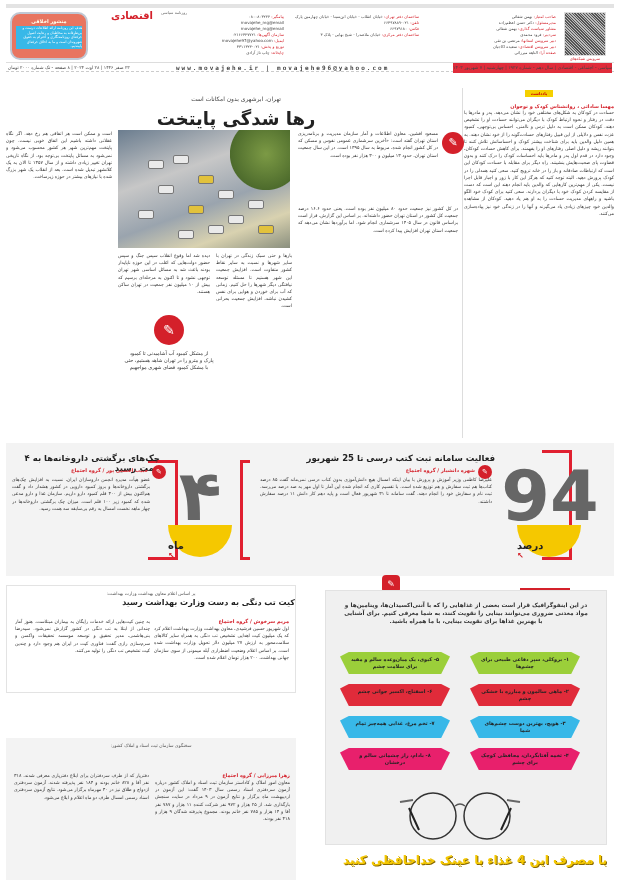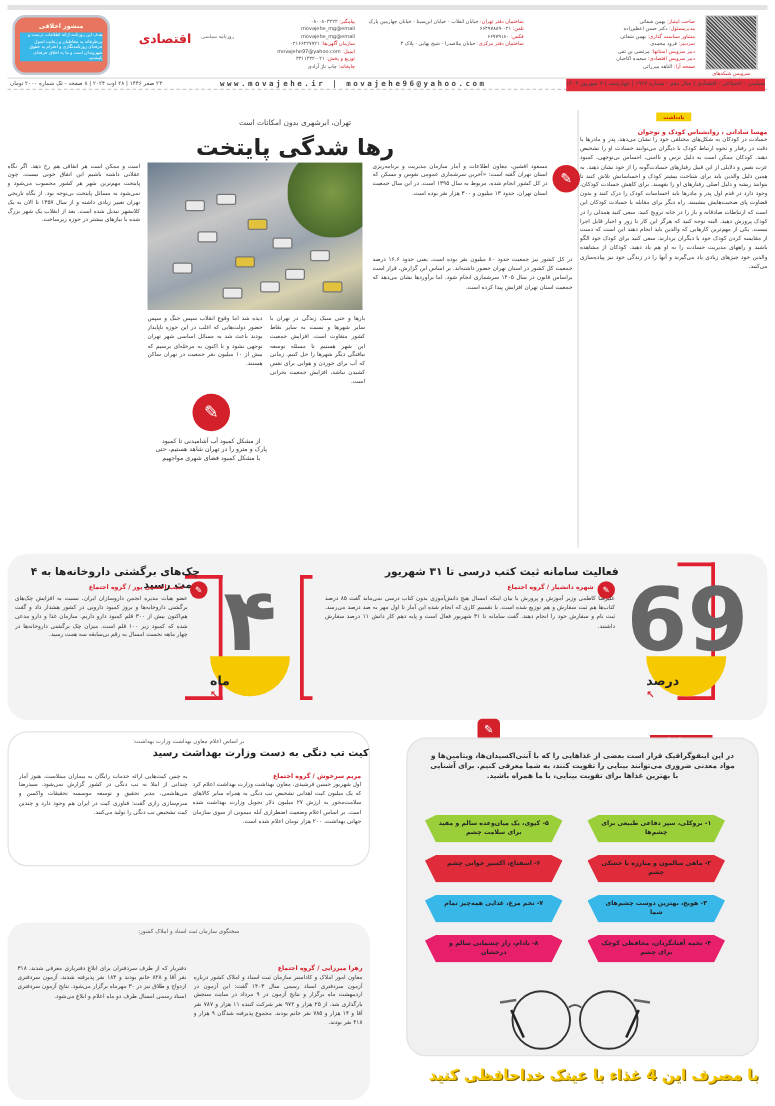--- a/index.html
+++ b/index.html
@@ -6,21 +6,21 @@
 body{width:620px;height:885px;background:#fff;font-family:"DejaVu Sans",sans-serif;direction:rtl;overflow:hidden;position:relative;color:#222}
 .topbar{position:absolute;top:4px;left:6px;width:608px;height:4px;background:#e3e3e3}
 .masthead{position:absolute;top:10px;left:6px;width:608px;height:52px}
 .qr{position:absolute;right:8px;top:2px;width:42px;height:44px;border:1px solid #ddd;background:repeating-linear-gradient(45deg,#555 0 1px,#bbb 1px 2px),#888}
 .qr-label{position:absolute;right:8px;top:46px;width:42px;font-size:4px;color:#d4202a;text-align:center}
 .staff{position:absolute;right:58px;top:4px;width:130px;font-size:4px;line-height:6px;color:#444}
 .staff .k{color:#d4202a}
 .offices{position:absolute;right:195px;top:4px;width:130px;font-size:4px;line-height:6px;color:#444}
 .contact{position:absolute;right:330px;top:4px;width:110px;font-size:4px;line-height:6px;color:#444}
 .k{color:#d4202a}
-.logo{position:absolute;left:95px;top:16px;width:110px;height:52px}
+.logo{position:absolute;left:95px;top:0;width:110px;height:52px}
 .logo .main{position:absolute;left:0;top:4px;font-size:38px;font-weight:bold;color:#d4202a;font-family:"DejaVu Serif",serif;letter-spacing:-2px}
 .logo .sub{position:absolute;left:10px;top:0;font-size:10px;color:#d4202a;font-weight:bold}
 .logo .small{position:absolute;left:60px;top:0;font-size:4px;color:#666}
 .quote{position:absolute;left:4px;top:2px;width:78px;height:48px;border-radius:10px;background:#e87560;border:2px solid #c0c8d4;padding:4px;color:#fff}
 .quote .t{font-size:5px;font-weight:bold;text-align:center;color:#ffe}
 .quote .b{font-size:3.5px;line-height:4.5px;margin-top:2px}
 .infobar{position:absolute;top:62px;left:6px;width:608px;height:10px;border-top:1px solid #ddd;border-bottom:1px dashed #ccc;font-size:4.5px;line-height:10px;color:#444}
 .infobar .r{position:absolute;right:2px}
 .infobar .m{position:absolute;left:170px;font-family:"DejaVu Sans Mono",monospace;font-size:6px;font-weight:bold;letter-spacing:2px;direction:ltr}
 .infobar .l{position:absolute;left:2px}
@@ -31,21 +31,21 @@
 .col-right .by{font-size:5px;color:#d4202a;margin-top:4px;font-weight:bold}
 .txt{font-size:4.6px;line-height:7.2px;color:#333;text-align:justify}
 .lead{position:absolute;top:80px;left:6px;width:456px;height:360px}
 .lead .kicker{position:absolute;top:15px;left:120px;width:220px;text-align:center;font-size:6px;color:#444}
 .lead .headline{position:absolute;top:28px;left:100px;width:260px;text-align:center;font-size:18px;font-weight:bold;color:#222}
 .photo{position:absolute;top:50px;left:112px;width:172px;height:118px;background:linear-gradient(160deg,#6b7d8f 0%,#c7c7c7 35%,#9aa4ae 60%,#d9d2b0 80%,#8a8f7e 100%);overflow:hidden}
 .photo .car{position:absolute;width:16px;height:9px;border-radius:2px;background:#eaeaea;border:1px solid #777}
 .photo .taxi{background:#e2c23c}
 .photo .trees{position:absolute;right:0;top:0;width:60px;height:60px;background:radial-gradient(circle at 60% 40%,#7c9a45,#4d6b2c 70%,transparent 72%)}
 .logo-badge{position:absolute;width:22px;height:22px;border-radius:50%;background:#d4202a;color:#fff;font-size:11px;text-align:center;line-height:22px}
-.box{position:absolute;border-radius:16px;background:#f3f3f3}
+.box{position:absolute;border-radius:0;background:#f3f3f3}
 .bignum{position:absolute;font-size:70px;font-weight:bold;color:#666;font-family:"DejaVu Sans",sans-serif;text-align:center}
 .semi{position:absolute;width:64px;height:32px;background:#f5c800;border-radius:0 0 32px 32px;text-align:left;font-size:10px;font-weight:bold;color:#222;padding-top:15px}
 .redbracket{position:absolute;border:3px solid #e02030}
 .info-title{font-size:8.5px;font-weight:bold;text-align:right}
 .ribbon{position:absolute;width:110px;height:22px;font-size:5px;line-height:7px;text-align:center;padding:4px 10px;font-weight:bold;color:#222;clip-path:polygon(0 20%,8% 0,92% 0,100% 20%,92% 100%,8% 100%)}
 .g{background:#9bcf3a}.r{background:#e02b3a}.b{background:#38b8e8}.p{background:#e8206c}
 .glasses{position:absolute;left:395px;top:790px;width:130px;height:50px}
 .slogan{position:absolute;left:340px;top:853px;width:270px;text-align:center;font-size:12px;font-weight:bold;color:#f5c800;text-shadow:1px 1px 0 #8a6a00}
 </style>
 </head>
@@ -128,23 +128,23 @@
   <div class="txt" style="position:absolute;left:112px;top:172px;width:92px;height:95px;overflow:hidden">دیده شد اما وقوع انقلاب سپس جنگ و سپس حضور دولت‌هایی که اغلب در این حوزه ناپایدار بودند باعث شد به مسائل اساسی شهر تهران توجهی نشود و تا اکنون به مرحله‌ای برسیم که بیش از ۱۰ میلیون نفر جمعیت در تهران ساکن هستند.</div>
   <div class="logo-badge" style="left:148px;top:235px;width:30px;height:30px;line-height:30px;font-size:14px">✎</div>
   <div class="txt" style="position:absolute;left:118px;top:270px;width:90px;text-align:center;font-size:5px">از مشکل کمبود آب آشامیدنی تا کمبود پارک و مترو را در تهران شاهد هستیم، حتی با مشکل کمبود فضای شهری مواجهیم</div>
   <div class="txt" style="position:absolute;left:0;top:50px;width:106px;height:305px;overflow:hidden">است و ممکن است هر اتفاقی هم رخ دهد. اگر نگاه عقلانی داشته باشیم این اتفاق خوبی نیست. چون پایتخت مهم‌ترین شهر هر کشور محسوب می‌شود و نمی‌شود به مسائل پایتخت بی‌توجه بود. از نگاه تاریخی تهران تغییر زیادی داشته و از سال ۱۳۵۷ تا الان به یک کلانشهر تبدیل شده است. بعد از انقلاب یک شهر بزرگ شده با نیازهای بیشتر در حوزه زیرساخت.</div>
 </div>
 
 <div class="box" style="left:6px;top:443px;width:608px;height:133px"></div>
 
 <div>
   <div class="redbracket" style="left:542px;top:450px;width:30px;height:110px;border-left:none"></div>
-  <div class="bignum" style="left:500px;top:455px;width:100px">69</div>
+  <div class="bignum" style="left:500px;top:455px;width:100px">94</div>
   <div class="semi" style="left:517px;top:525px"><span>درصد</span><div style="color:#d4202a;font-size:8px">↖</div></div>
-  <div class="info-title" style="position:absolute;left:275px;top:453px;width:220px">فعالیت سامانه ثبت کتب درسی تا ۳۱ شهریور</div>
+  <div class="info-title" style="position:absolute;left:275px;top:453px;width:220px">فعالیت سامانه ثبت کتب درسی تا 25 شهریور</div>
   <div class="logo-badge" style="left:478px;top:465px;width:14px;height:14px;line-height:14px;font-size:7px">✎</div>
   <div class="k" style="position:absolute;left:360px;top:467px;width:115px;font-size:5px;font-weight:bold">شهره دانشیار / گروه اجتماع</div>
   <div class="txt" style="position:absolute;left:260px;top:476px;width:232px;height:85px;overflow:hidden">علیرضا کاظمی وزیر آموزش و پرورش با بیان اینکه امسال هیچ دانش‌آموزی بدون کتاب درسی نمی‌ماند گفت ۸۵ درصد کتاب‌ها هم ثبت سفارش و هم توزیع شده است. با تقسیم کاری که انجام شده این آمار تا اول مهر به صد درصد می‌رسد. ثبت نام و سفارش خود را انجام دهند. گفت سامانه تا ۳۱ شهریور فعال است و پایه دهم کار دانش ۱۱ درصد سفارش داشتند.</div>
 </div>
 
 <div>
   <div class="redbracket" style="left:148px;top:460px;width:30px;height:100px;border-left:none"></div>
   <div class="redbracket" style="left:240px;top:460px;width:10px;height:100px;border-right:none"></div>
   <div class="bignum" style="left:160px;top:455px;width:80px">۴</div>
   <div class="semi" style="left:168px;top:525px"><span>ماه</span><div style="color:#d4202a;font-size:8px">↖</div></div>

